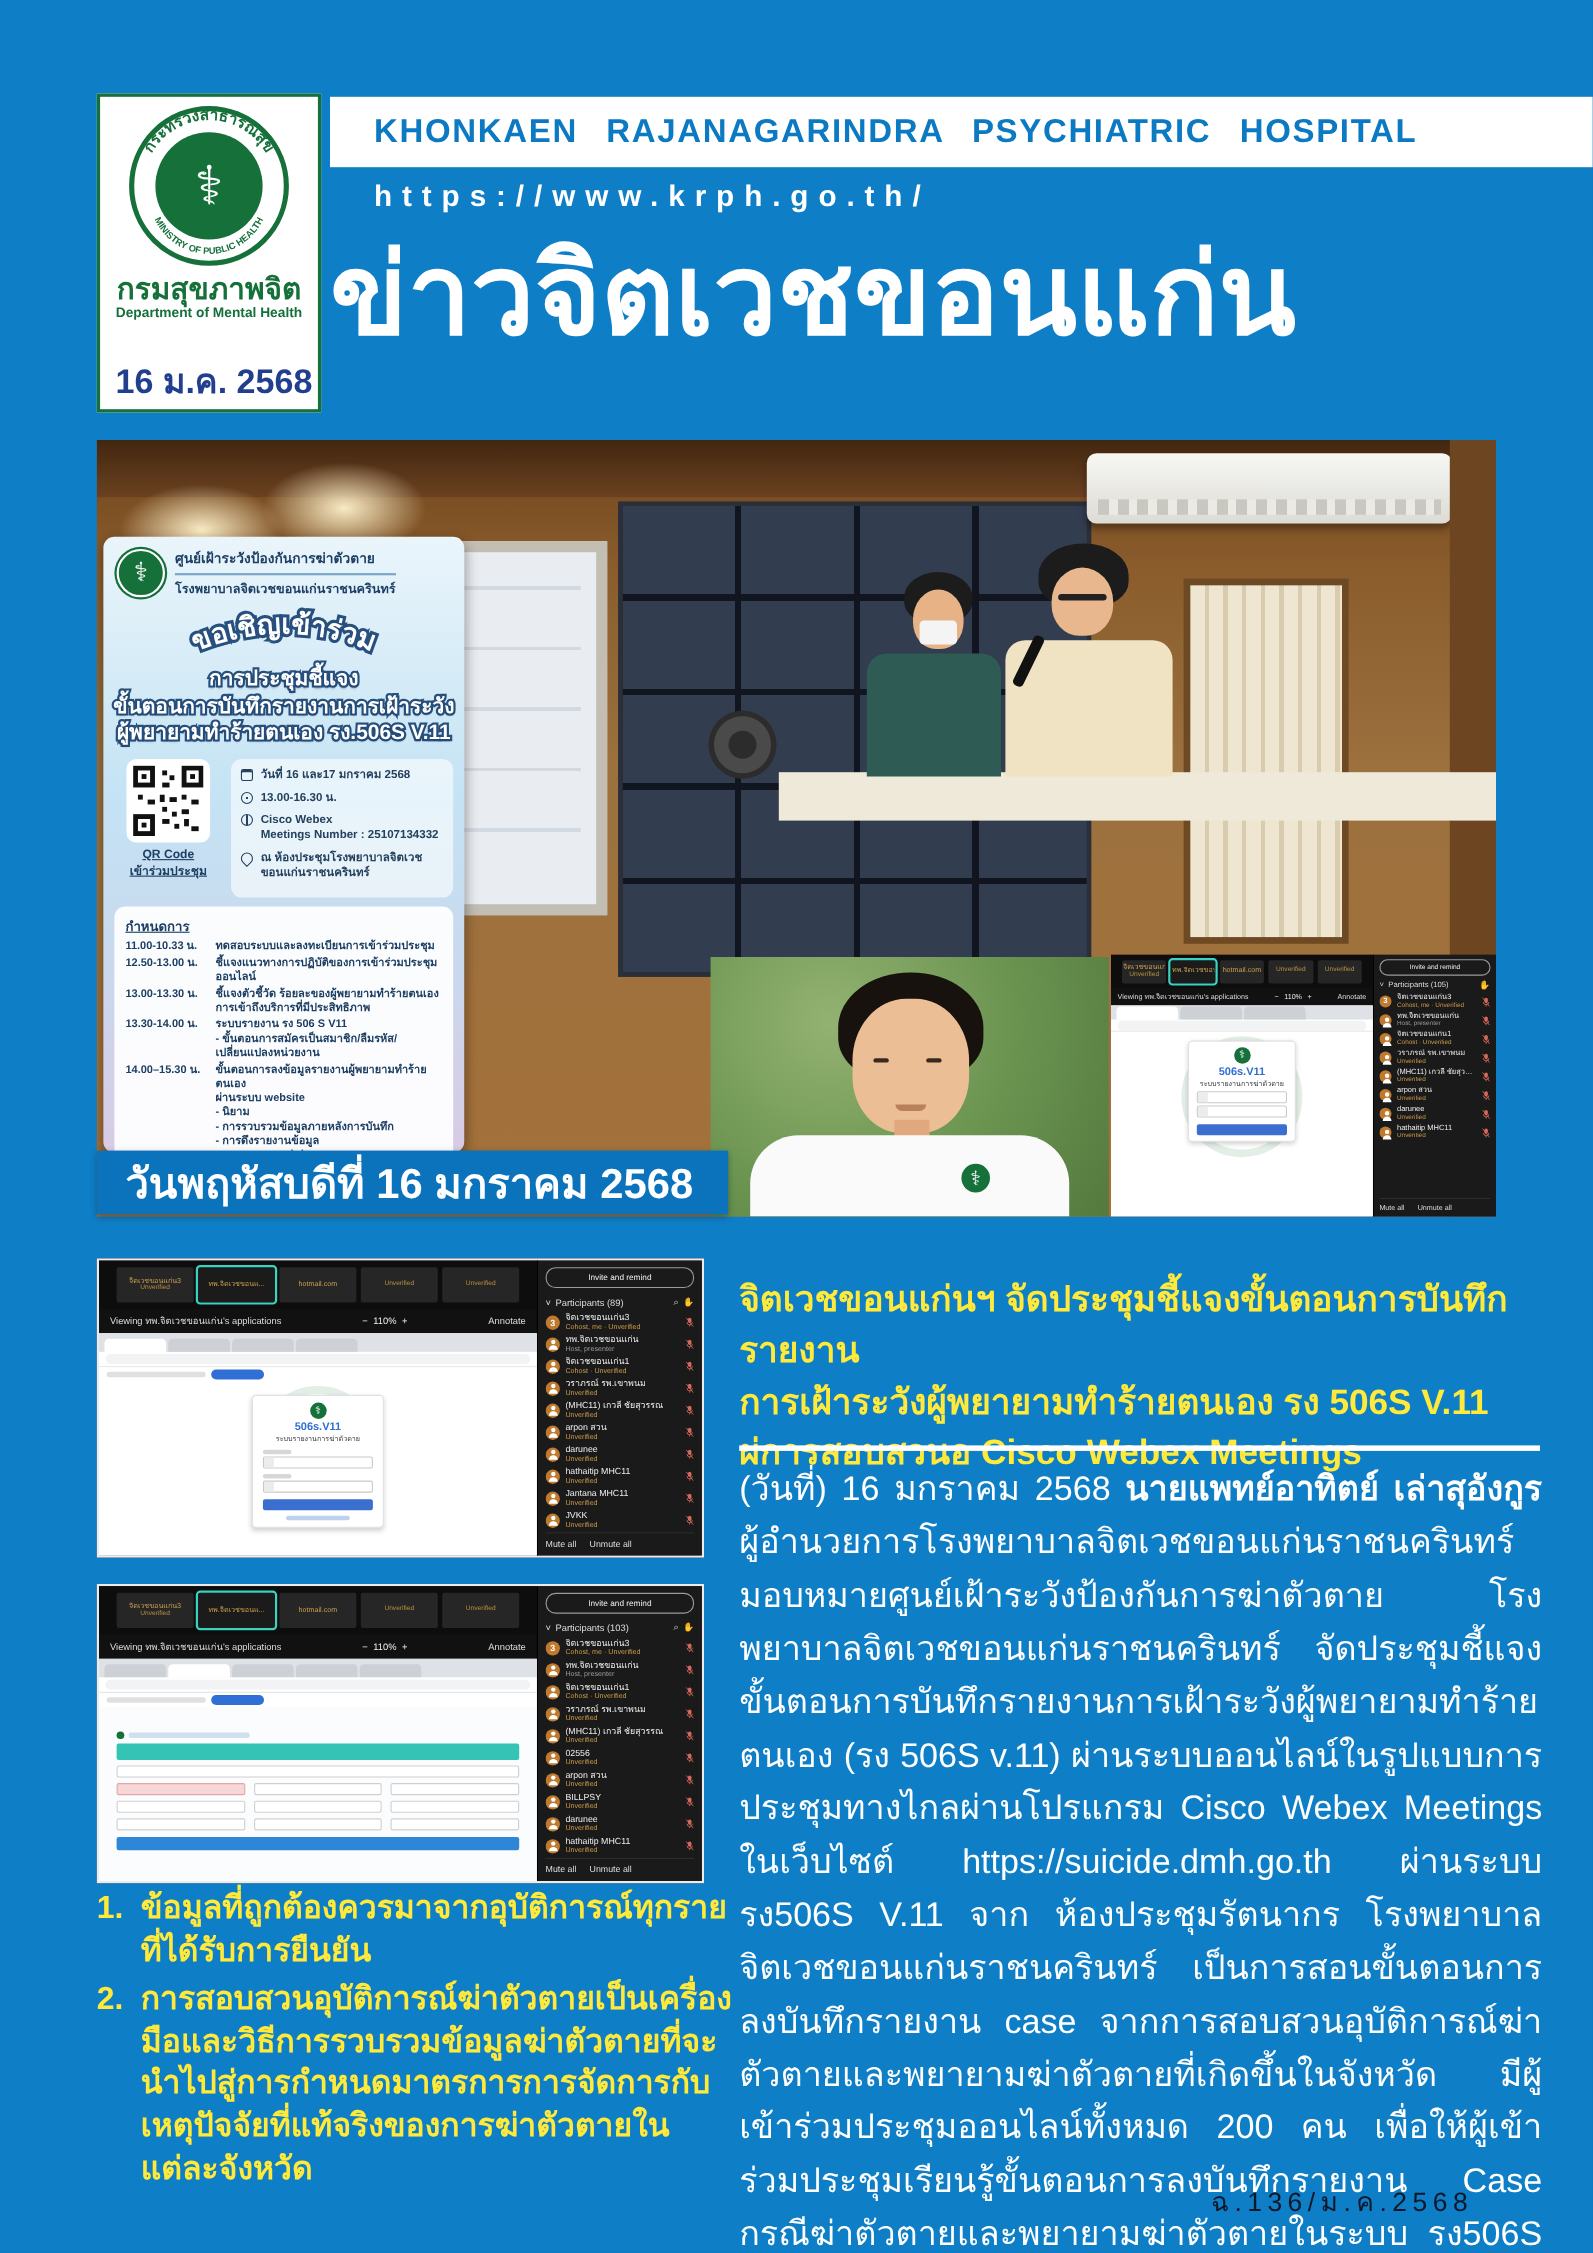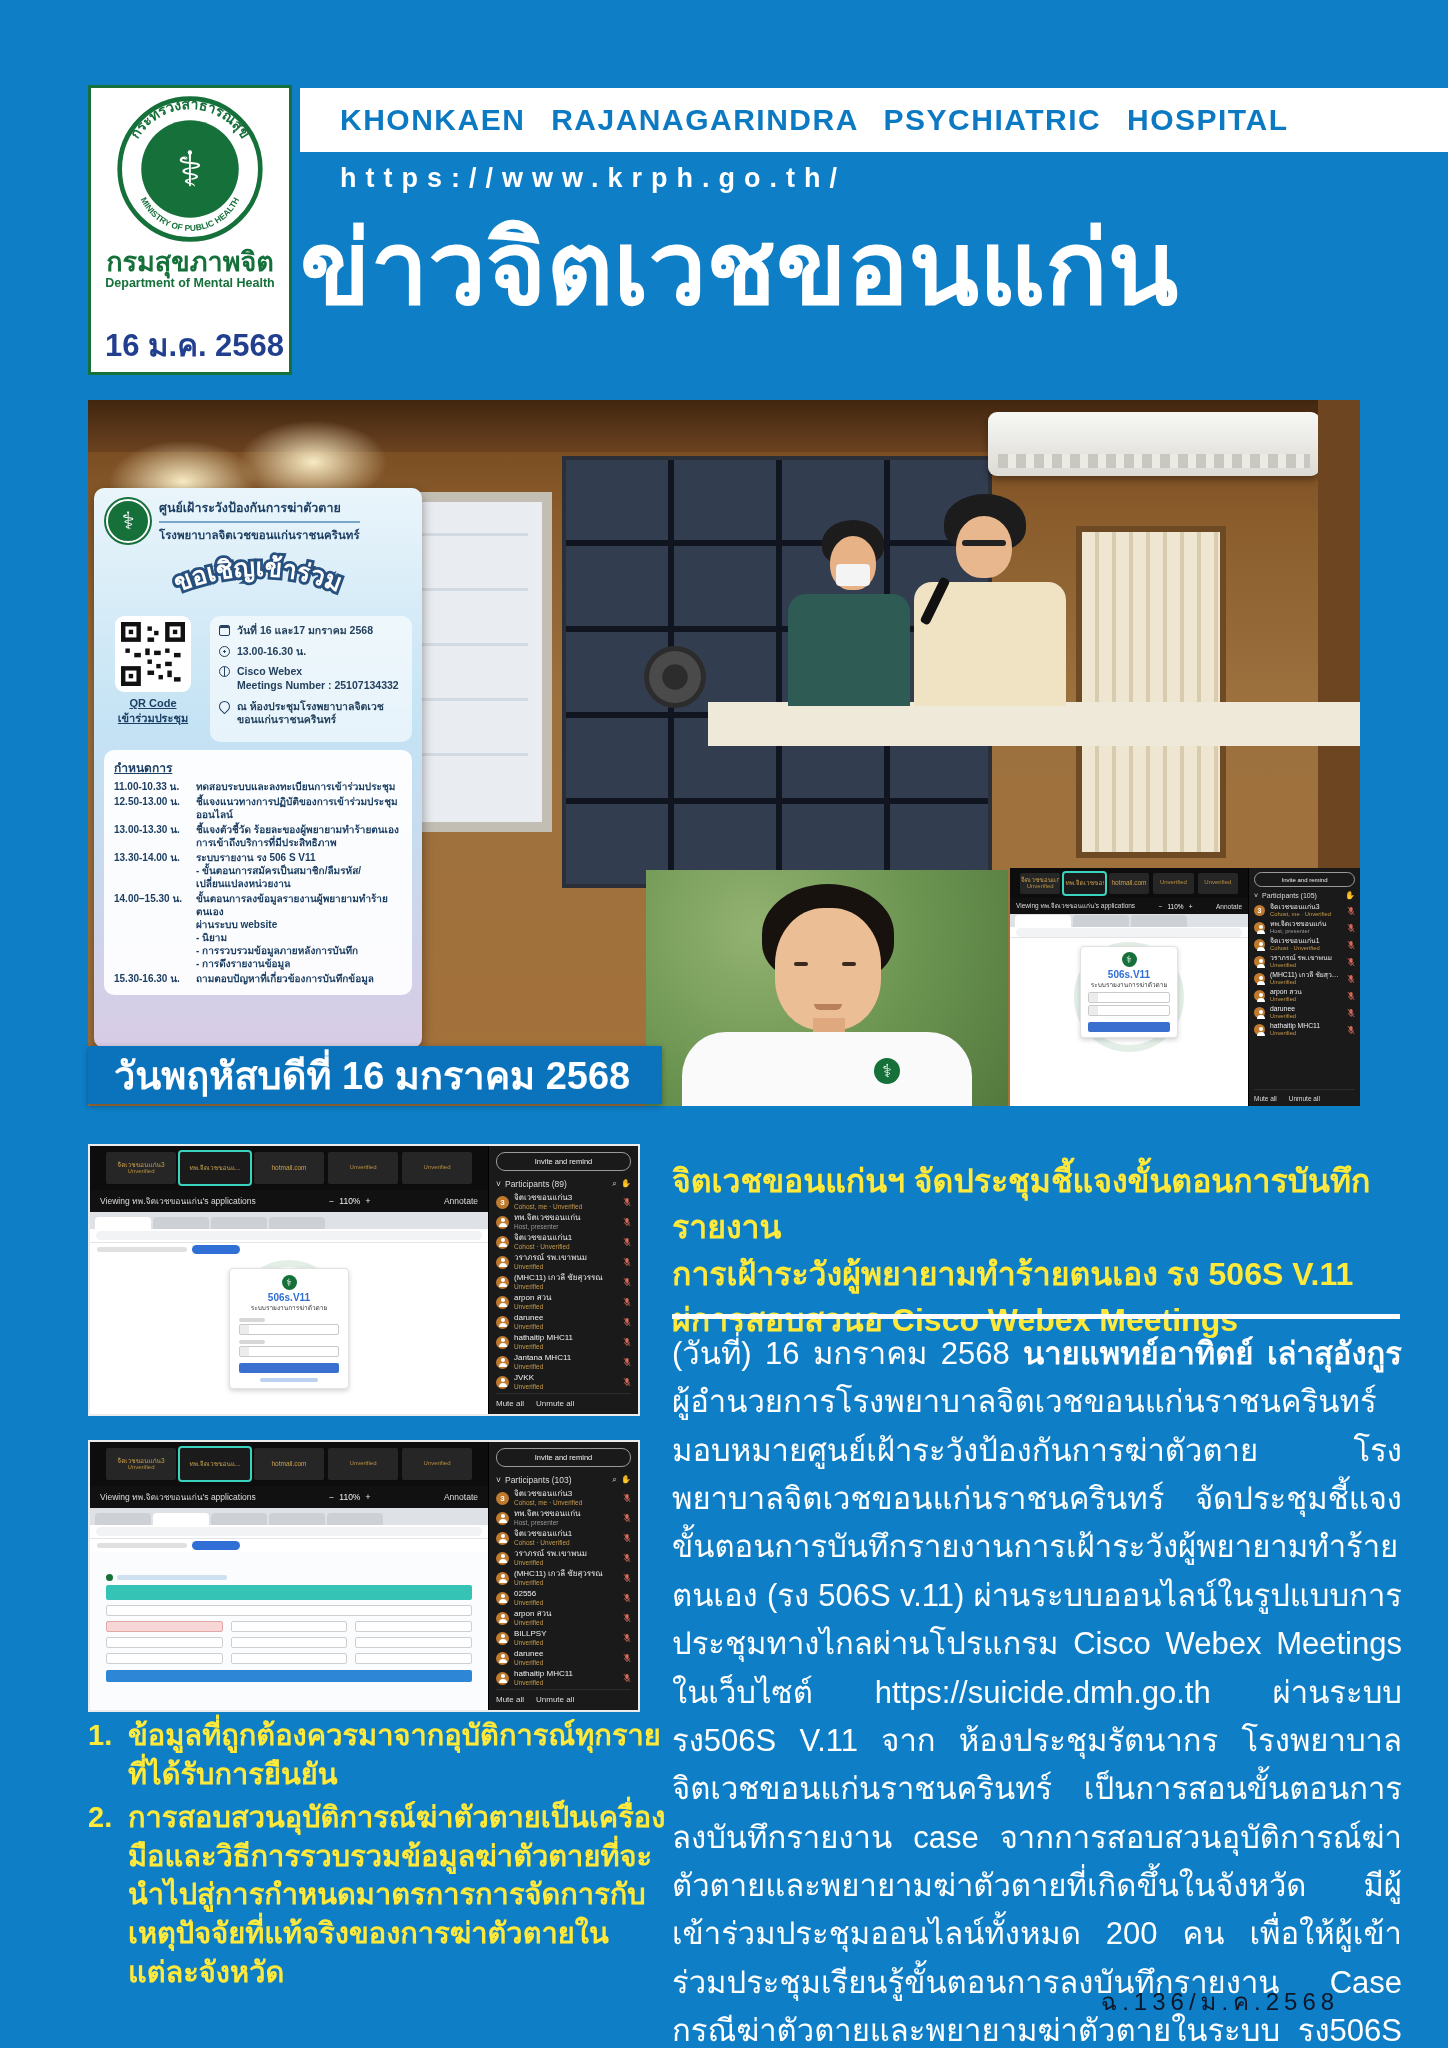--- a/index.html
+++ b/index.html
@@ -255,20 +255,23 @@
         </div>
       </div>
       <svg class="po-arc" viewBox="0 0 250 64">
         <defs>
             <path id="arcpath" d="M 20,58 Q 125,6 230,58"></path>
           </defs>
         <text font-size="27" font-weight="bold" fill="#ffffff" stroke="#27507e" stroke-width="6" paint-order="stroke" text-anchor="middle">
           <textPath href="#arcpath" startOffset="50%">ขอเชิญเข้าร่วม</textPath>
         </text>
       </svg>
+      <div class="po-title">การประชุมชี้แจง
+ขั้นตอนการบันทึกรายงานการเฝ้าระวัง
+ผู้พยายามทำร้ายตนเอง รง.506S V.11</div>
       <div class="po-mid">
         <div class="po-qrbox">
           <div class="qr">
             <svg width="64" height="64" viewBox="0 0 29 29">
               <rect width="29" height="29" fill="#fff"></rect>
               <g fill="#111">
                 <rect x="0" y="0" width="9" height="9"></rect>
                   <rect x="20" y="0" width="9" height="9"></rect>
                   <rect x="0" y="20" width="9" height="9"></rect>
                 <rect x="2" y="2" width="5" height="5" fill="#fff"></rect>

